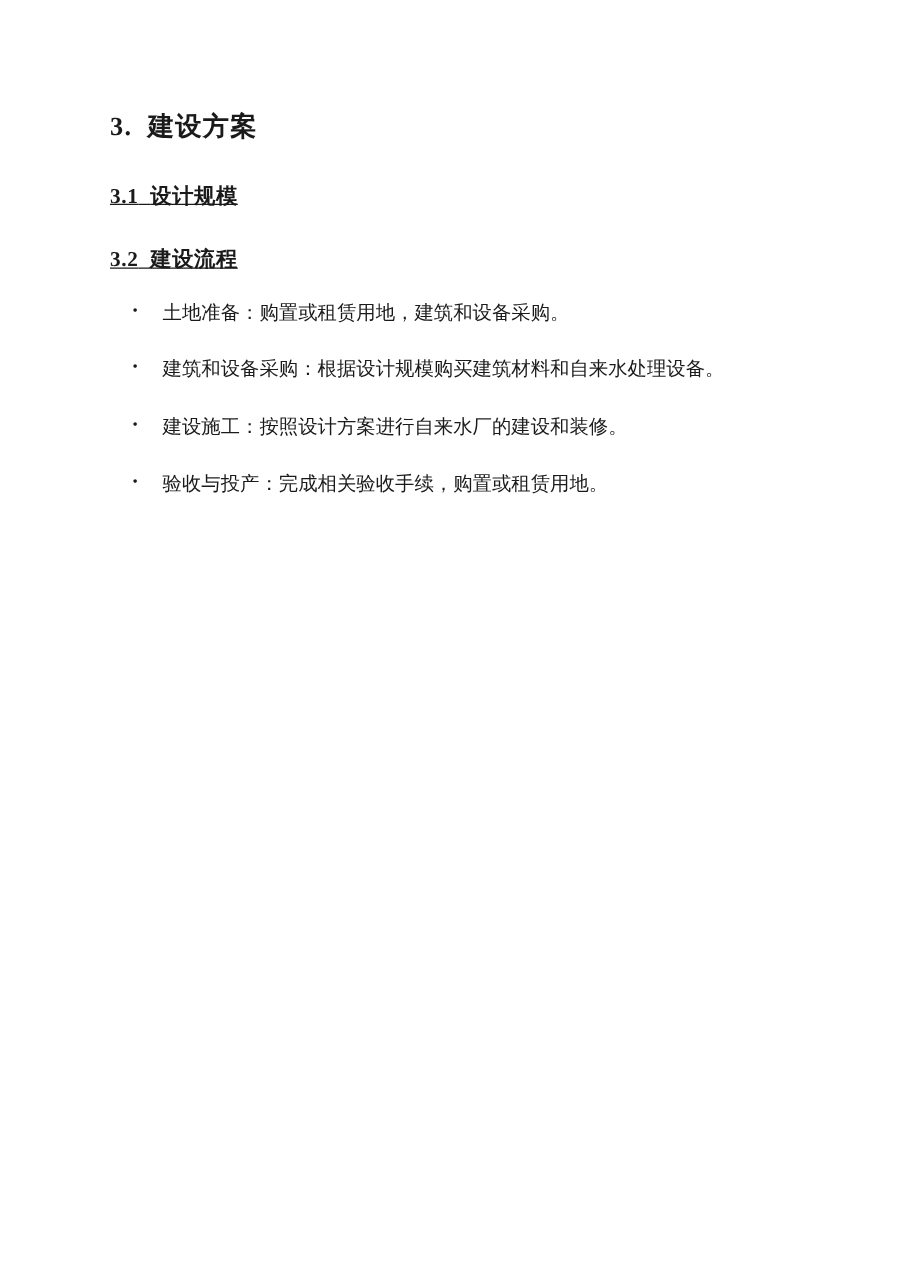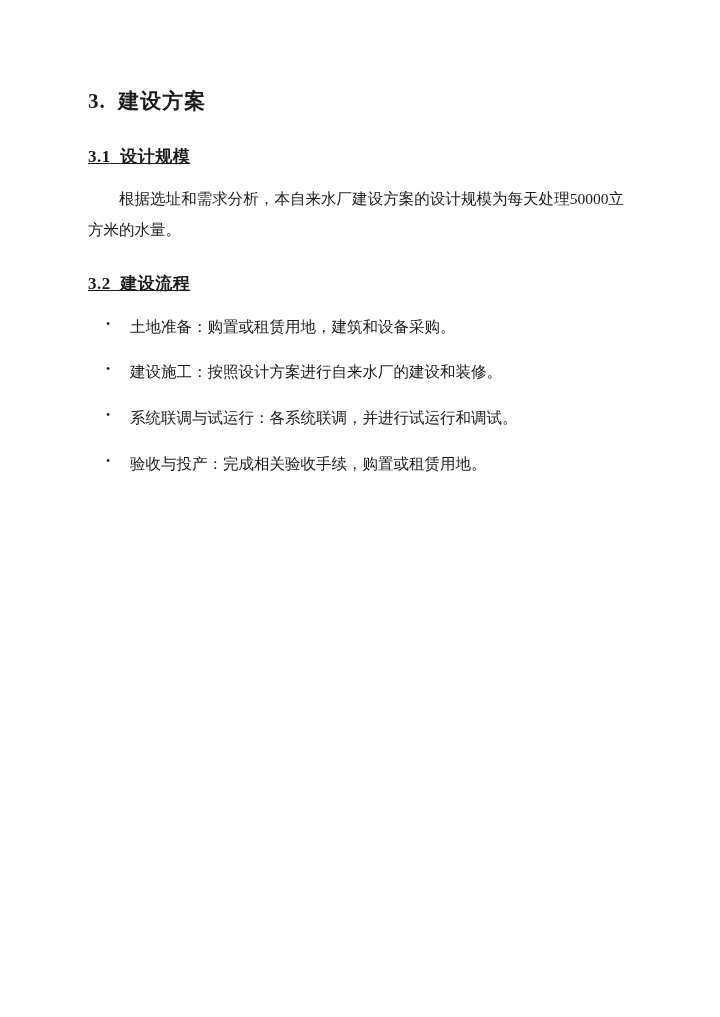--- a/index.html
+++ b/index.html
@@ -76,27 +76,26 @@
 <div class="page">
 
   <h1 class="h1 first">
     <span>3.</span>&nbsp;&nbsp;<span>建设方案</span>
   </h1>
 
   <h2 class="h2">
     <span>3.1</span>&nbsp;&nbsp;<span>设计规模</span>
   </h2>
 
-  <p class="para">根据选址和需求分析，本自来水厂建设方案的设计规模为每天处理50000立方米的水量。</p>
 
   <h2 class="h2">
     <span>3.2</span>&nbsp;&nbsp;<span>建设流程</span>
   </h2>
 
   <ul class="bullets">
     <li>土地准备：购置或租赁用地，建筑和设备采购。</li>
+    <li>建筑和设备采购：根据设计规模购买建筑材料和自来水处理设备。</li>
     <li>建设施工：按照设计方案进行自来水厂的建设和装修。</li>
-    <li>系统联调与试运行：各系统联调，并进行试运行和调试。</li>
     <li>验收与投产：完成相关验收手续，购置或租赁用地。</li>
   </ul>
 
 
 </div>
 
 </body></html>

